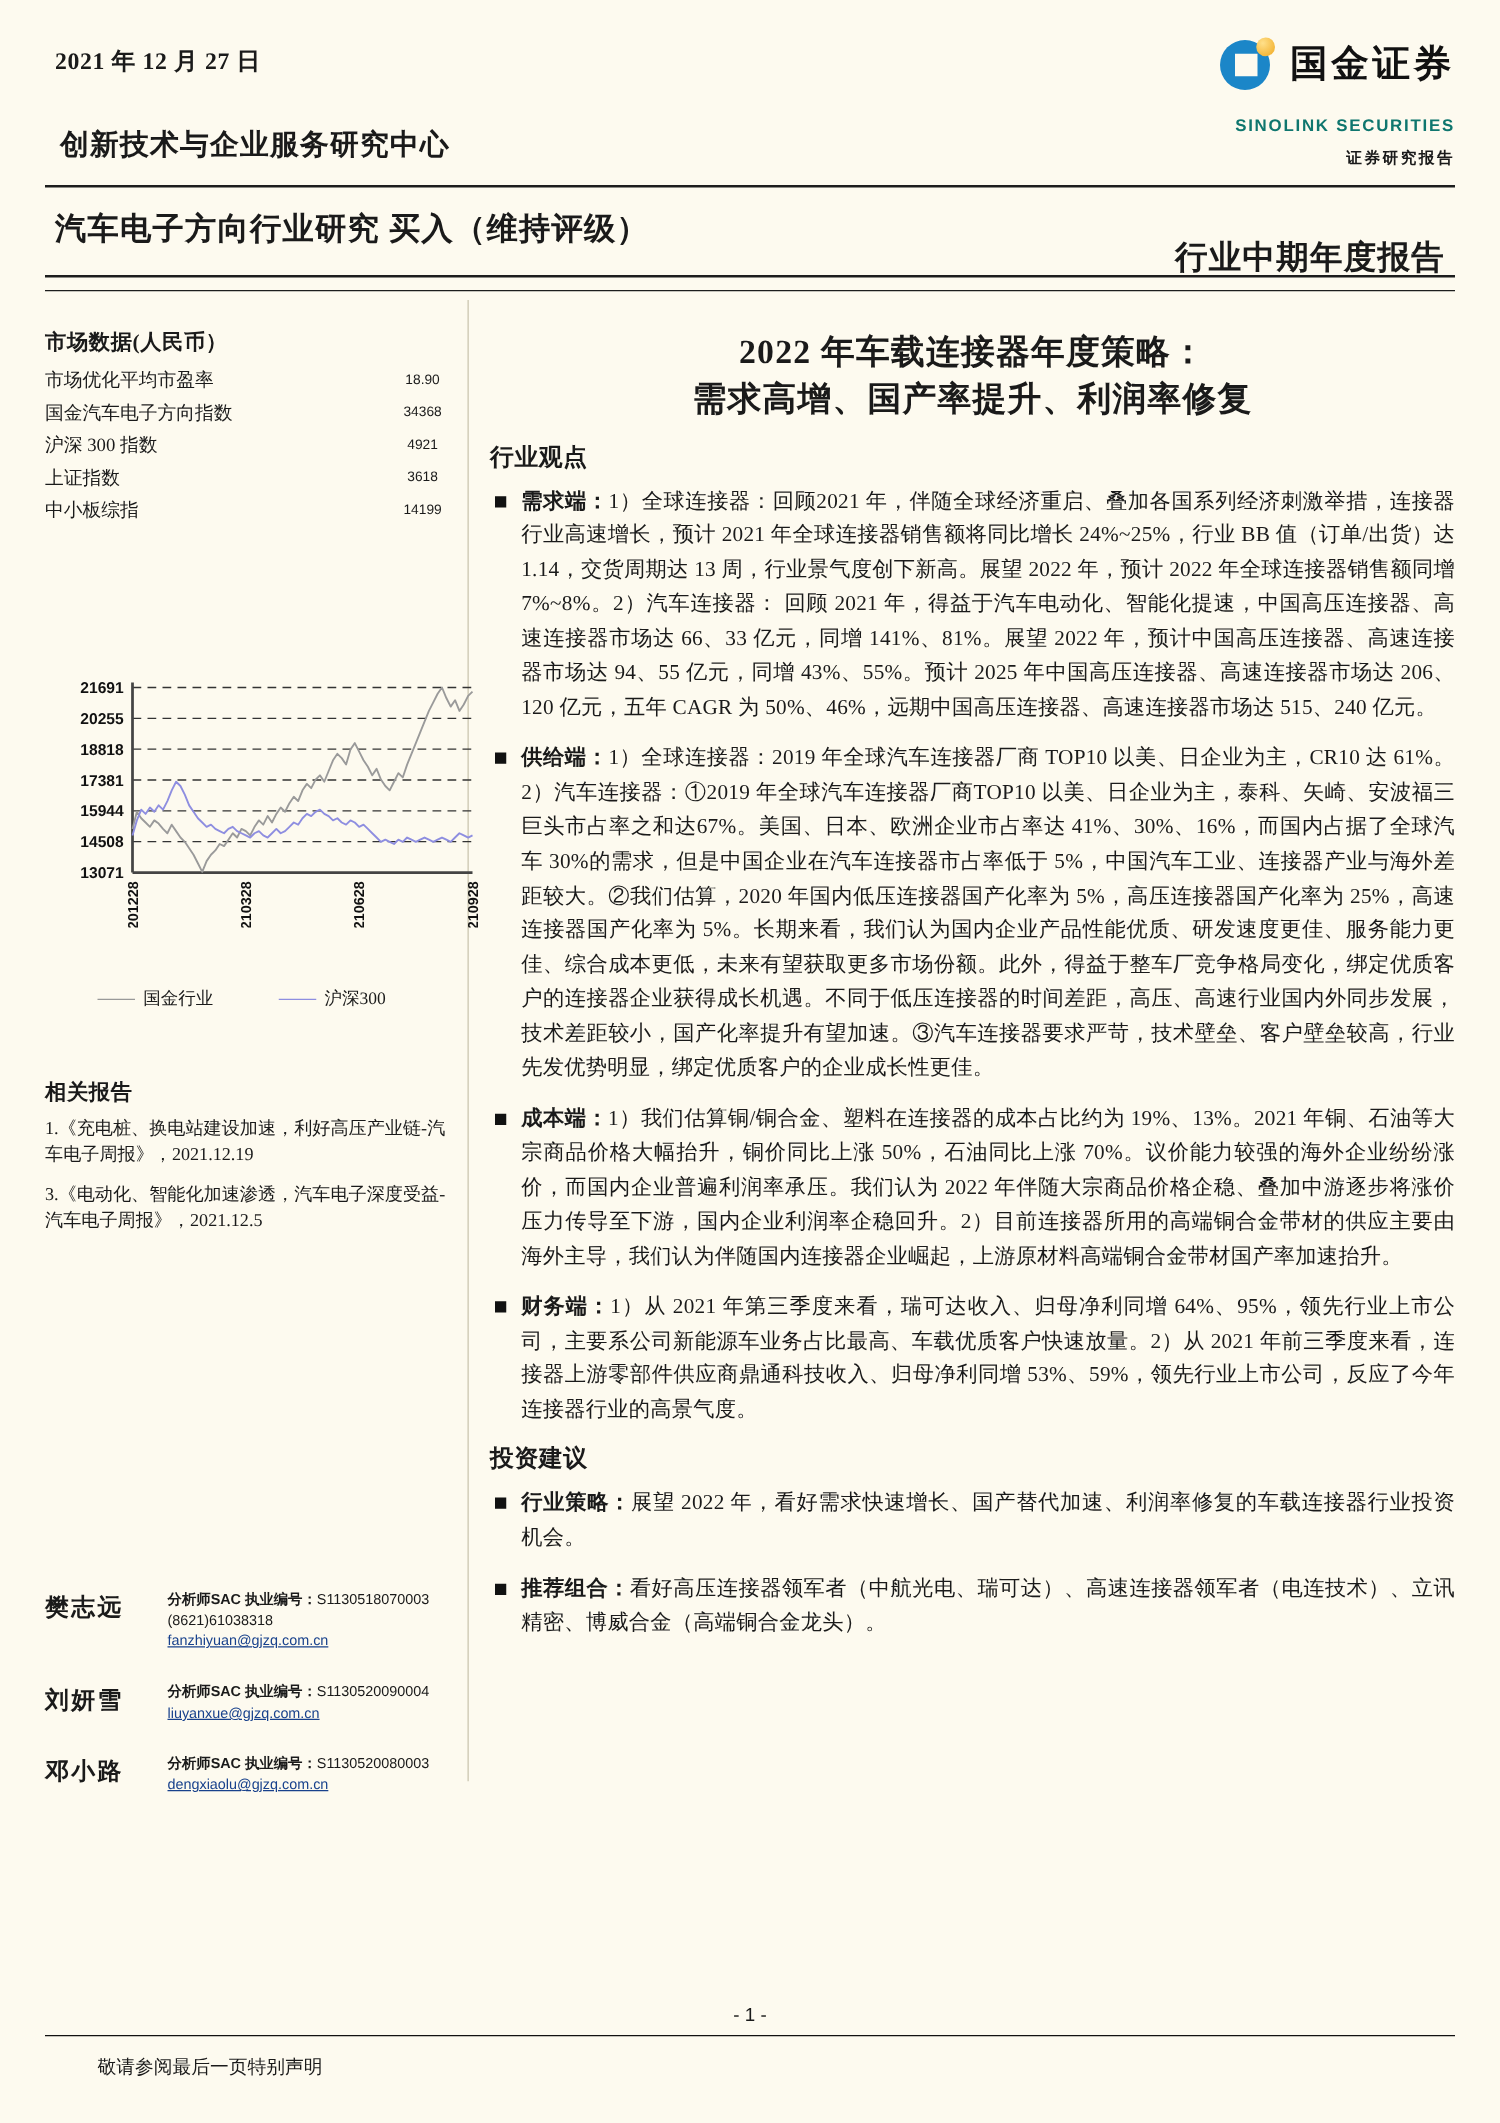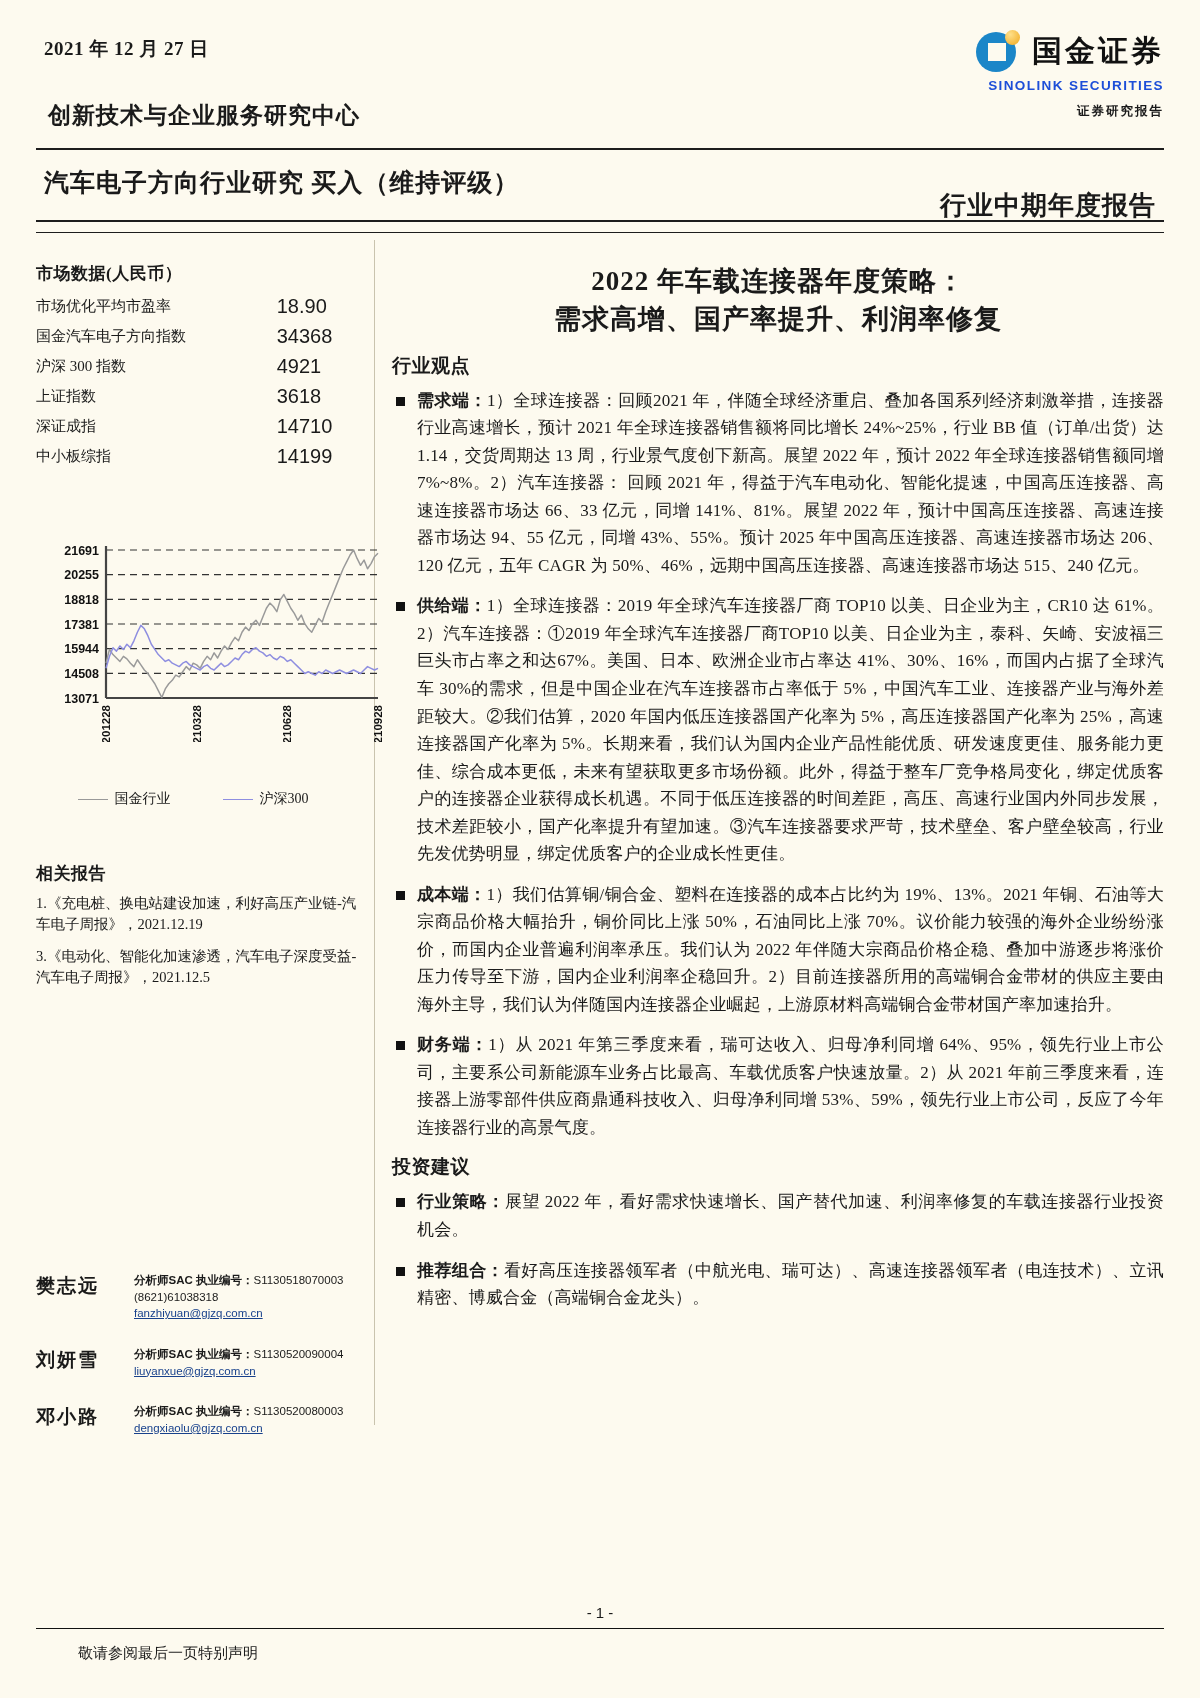--- a/index.html
+++ b/index.html
@@ -32,21 +32,21 @@
   .logo-mark .notch{
     position:absolute;left:12px;top:15px;width:18px;height:18px;background:#fdfaef;
   }
   .logo-mark .dot{
     position:absolute;right:2px;top:2px;width:15px;height:15px;border-radius:50%;
     background:radial-gradient(circle at 35% 30%,#ffe08a,#f0a81e);
   }
   .logo-cn{font-size:30px;font-weight:bold;letter-spacing:3px;color:#111;font-family:"Liberation Sans",sans-serif;}
   .logo-en{
     font-family:"Liberation Sans",sans-serif;font-size:13.5px;font-weight:bold;
-    letter-spacing:1.4px;color:#1d4ed8;text-align:right;margin-top:4px;
+    letter-spacing:1.4px;color:#0f766e;text-align:right;margin-top:19px;
   }
   .logo-sub{font-size:12.5px;font-weight:bold;margin-top:10px;letter-spacing:2px;}
 
   
   .rule{position:absolute;left:36px;right:36px;height:2px;background:#1d1d1d;}
   .rule-top{top:148px;}
   .rule-bot{top:220px;}
   .rule-thin{top:232px;height:1px;background:#1d1d1d;}
   .bar-left{
     position:absolute;left:44px;top:166px;
@@ -58,21 +58,21 @@
   }
 
   
   .col-left{position:absolute;left:36px;top:262px;width:330px;}
   .vrule{position:absolute;left:374px;top:240px;width:1px;height:1185px;background:#c9c3ae;}
 
   .sec-title{font-size:17px;font-weight:bold;letter-spacing:.5px;margin-bottom:6px;}
   .md-table{width:330px;border-collapse:collapse;}
   .md-table td{font-size:15px;padding:3.5px 0;}
   .md-table td.k{text-align:left;}
-  .md-table td.v{text-align:left;font-family:"Liberation Sans",sans-serif;font-size:20px;margin-top:40px;}
+  .md-table td.v{text-align:center;font-family:"Liberation Sans",sans-serif;font-size:11px;margin-top:40px;}
 
   
   .chart-box{position:absolute;left:34px;top:492px;width:350px;height:250px;}
   .legend{
     position:absolute;left:18px;top:790px;width:350px;
     display:flex;justify-content:center;gap:52px;align-items:center;
     font-size:14px;
   }
   .legend .item{display:flex;align-items:center;gap:7px;}
   .legend .sw{width:30px;height:0;border-top:1.6px solid #999;}
@@ -166,24 +166,20 @@
           <td class="k">国金汽车电子方向指数</td>
           <td class="v">34368</td>
         </tr>
         <tr>
           <td class="k">沪深 300 指数</td>
           <td class="v">4921</td>
         </tr>
         <tr>
           <td class="k">上证指数</td>
           <td class="v">3618</td>
-        </tr>
-        <tr>
-          <td class="k">深证成指</td>
-          <td class="v">14710</td>
         </tr>
         <tr>
           <td class="k">中小板综指</td>
           <td class="v">14199</td>
         </tr>
       </tbody>
     </table>
   </div>
 
   <div class="chart-box">

